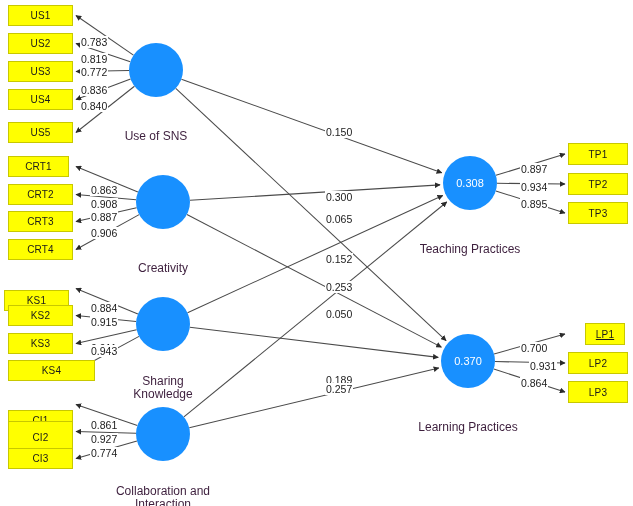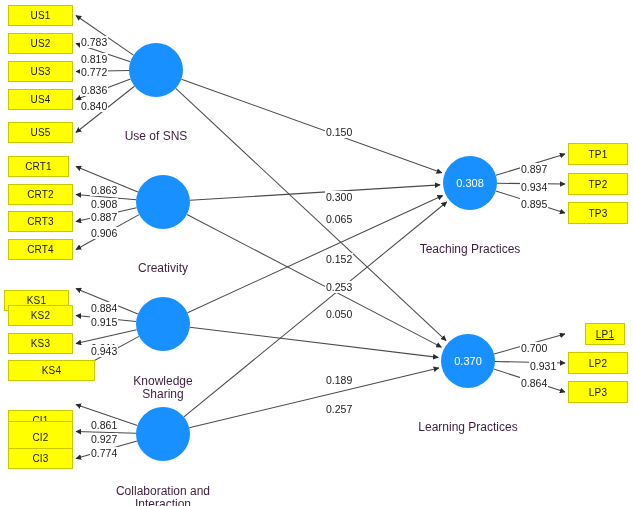--- a/index.html
+++ b/index.html
@@ -183,22 +183,22 @@
         <span>LP3</span>
       </div>
     </div>
   <div id="latents-layer">
       <div class="latent" style="left: 129px; top: 43px; width: 54px; height: 54px;"></div>
       <div class="latent-label" style="top: 118px; left: 46px; width: 220px; text-align: center;">Use of SNS</div>
       <div class="latent" style="left: 136px; top: 175px; width: 54px; height: 54px;"></div>
       <div class="latent-label" style="top: 250px; left: 53px; width: 220px; text-align: center;">Creativity</div>
       <div class="latent" style="left: 136px; top: 297px; width: 54px; height: 54px;"></div>
       <div class="latent-label" style="top: 363px; left: 53px; width: 220px; text-align: center;">
+        <div>Sharing</div>
         <div>Knowledge</div>
-        <div>Sharing</div>
       </div>
       <div class="latent" style="left: 136px; top: 407px; width: 54px; height: 54px;"></div>
       <div class="latent-label" style="top: 473px; left: 53px; width: 220px; text-align: center;">
         <div>Collaboration and</div>
         <div>Interaction</div>
       </div>
       <div class="latent" style="left: 443px; top: 156px; width: 54px; height: 54px;">
         <span>0.308</span>
       </div>
       <div class="latent-label" style="top: 231px; left: 360px; width: 220px; text-align: center;">Teaching Practices</div>
@@ -230,16 +230,16 @@
       <div class="coef" style="left: 520px; top: 342px;">0.700</div>
       <div class="coef" style="left: 488px; top: 360px; margin-left: 41px;">0.931</div>
       <div class="coef" style="left: 520px; top: 377px;">0.864</div>
       <div class="coef" style="left: 325px; top: 126px;">0.150</div>
       <div class="coef" style="left: 325px; top: 281px;">0.253</div>
       <div class="coef" style="left: 325px; top: 191px;">0.300</div>
       <div class="coef" style="left: 325px; top: 308px;">0.050</div>
       <div class="coef" style="left: 325px; top: 213px;">0.065</div>
       <div class="coef" style="left: 325px; top: 374px;">0.189</div>
       <div class="coef" style="left: 325px; top: 253px;">0.152</div>
-      <div class="coef" style="left: 325px; top: 403px;">0.257</div>
+      <div class="coef" style="left: 325px; top: 383px;">0.257</div>
     </div>
 
 </div>
 
 </body></html>

